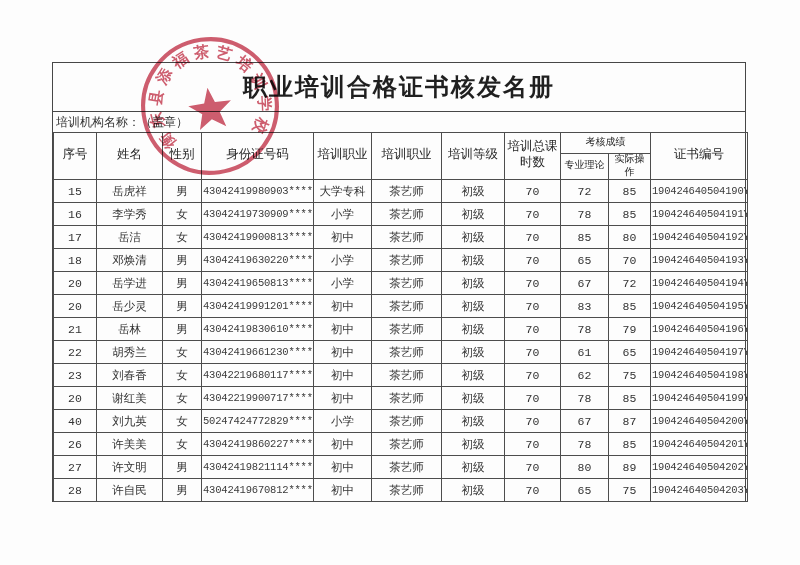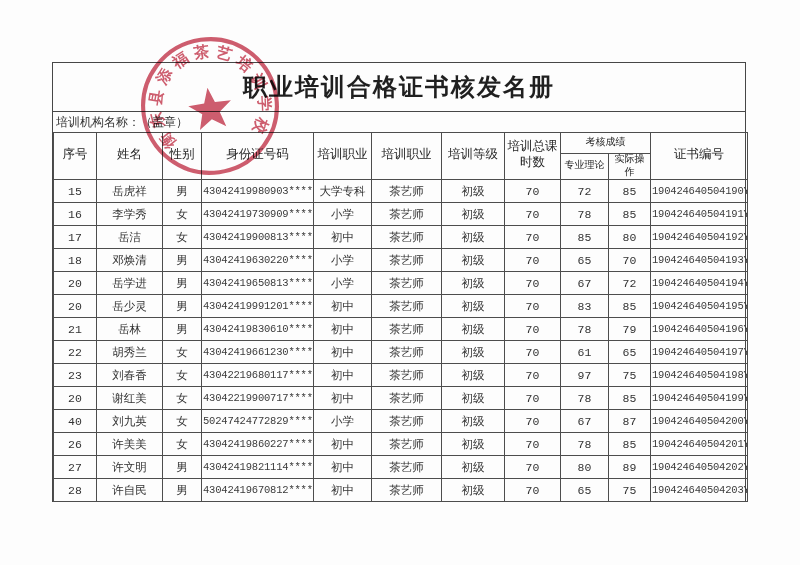--- a/index.html
+++ b/index.html
@@ -186,21 +186,21 @@
         </tr>
         <tr>
           <td>23</td>
           <td>刘春香</td>
           <td>女</td>
           <td class="num">43042219680117****</td>
           <td>初中</td>
           <td>茶艺师</td>
           <td>初级</td>
           <td>70</td>
-          <td>97</td>
+          <td>62</td>
           <td>75</td>
           <td class="num">190424640504198Y</td>
         </tr>
         <tr>
           <td>20</td>
           <td>谢红美</td>
           <td>女</td>
           <td class="num">43042219900717****</td>
           <td>初中</td>
           <td>茶艺师</td>

